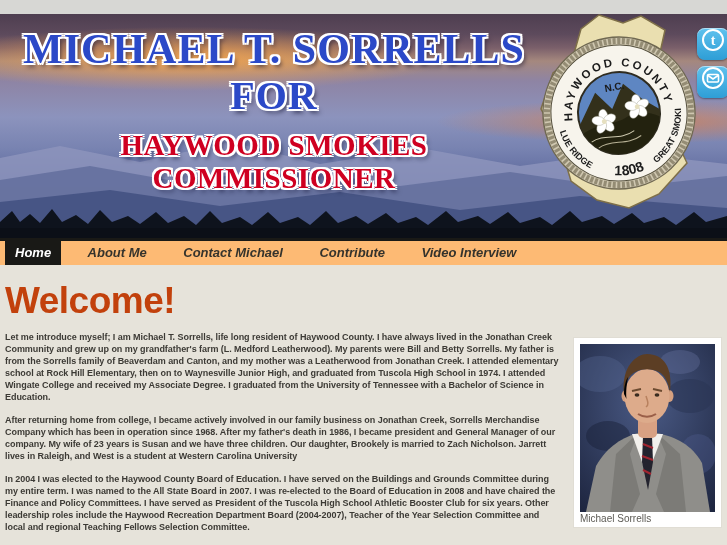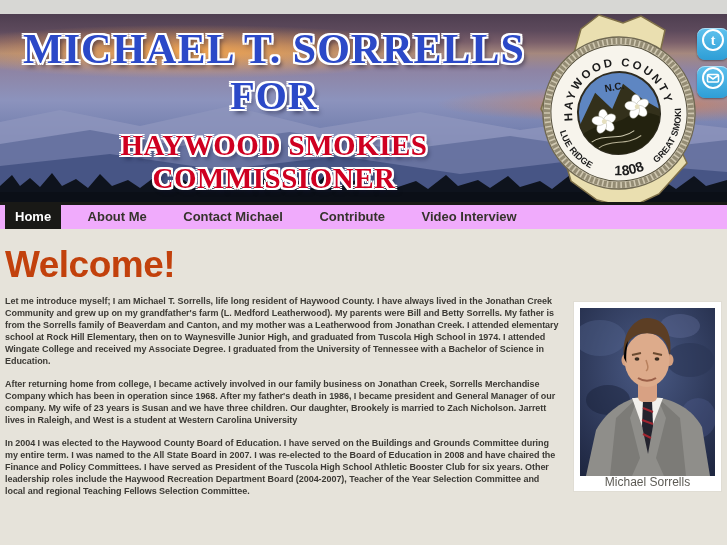--- a/index.html
+++ b/index.html
@@ -6,21 +6,21 @@
   body{
     width:727px;height:545px;overflow:hidden;
     background:#e6e3da;
     font-family:"Liberation Sans", sans-serif;
     position:relative;
   }
   
   .top-strip{height:14px;background:#d7d7d4;}
   
   .banner{
-    position:relative;height:188px;overflow:hidden;
+    position:relative;height:224px;overflow:hidden;
     background:
       radial-gradient(ellipse 55% 22% at 26% 20%, rgba(248,166,74,.9), rgba(248,166,74,0) 65%),
       radial-gradient(ellipse 40% 14% at 88% 48%, rgba(233,122,52,.65), rgba(233,122,52,0) 70%),
       linear-gradient(180deg,#4e3e50 0%,#5d4a5c 9%,#7a5f6a 15%,#a5887e 21%,#8e84a4 30%,#8c93bd 46%,#7883b1 60%,#5a669a 76%,#3f4c74 90%,#2b3552 100%);
   }
   .banner-ridges{position:absolute;left:0;bottom:0;width:727px;height:120px;}
   .banner-text{position:absolute;left:0;top:0;width:548px;text-align:center;}
   .b-line{font-family:"Liberation Serif", serif;font-weight:bold;}
   .b-line1,.b-line2{
     color:#2b49c8;font-size:42px;letter-spacing:1px;line-height:46px;
@@ -38,40 +38,40 @@
   
   .social{position:absolute;top:10px;right:-4px;width:34px;}
   .social a{
     display:block;width:32px;height:32px;margin-bottom:6px;border-radius:8px;
     background:linear-gradient(180deg,#5fc2ee 0%,#2e9ed6 100%);
     box-shadow:inset 0 1px 0 rgba(255,255,255,.5), 0 1px 2px rgba(0,0,20,.4);
   }
   .social svg{display:block;margin:4px auto 0;}
   
   .nav{
-    background:#f0abfc;border-top:3px solid #191916;height:24px;
-    padding-left:5px;white-space:nowrap;
+    background:#fdba74;border-top:3px solid #191916;height:24px;
+    padding-left:5px;white-space:nowrap;font-style:italic;
   }
   .nav a{
     display:inline-block;text-decoration:none;font-weight:bold;font-size:13px;
     line-height:24px;padding:0 10px;color:#35332c;margin:0 6px;
   }
   .nav a.active{background:#191916;color:#ffffff;margin:0 6px 0 0;}
   
   .main{padding:0 5px;}
   h1{
     font-size:37px;color:#c2410c;margin:15px 0 9px 0;letter-spacing:-.5px;
   }
   .photo-frame{
     float:right;width:135px;background:#ffffff;border:1px solid #e0ddd4;
     padding:6px 6px 2px 6px;margin:6px 0 6px 12px;
   }
   .photo-frame svg{display:block;}
   .photo-caption{
-    font-size:12px;color:#5d5b55;text-align:center;line-height:13px;height:13px;
+    font-size:10px;color:#5d5b55;text-align:left;line-height:13px;height:13px;
   }
   .main p{
     font-size:9px;line-height:12px;font-weight:bold;color:#3c3a35;
     margin:0 0 11px 0;letter-spacing:-.05px;
   }
 </style>
 </head>
 <body>
 
 <div class="top-strip"></div>

